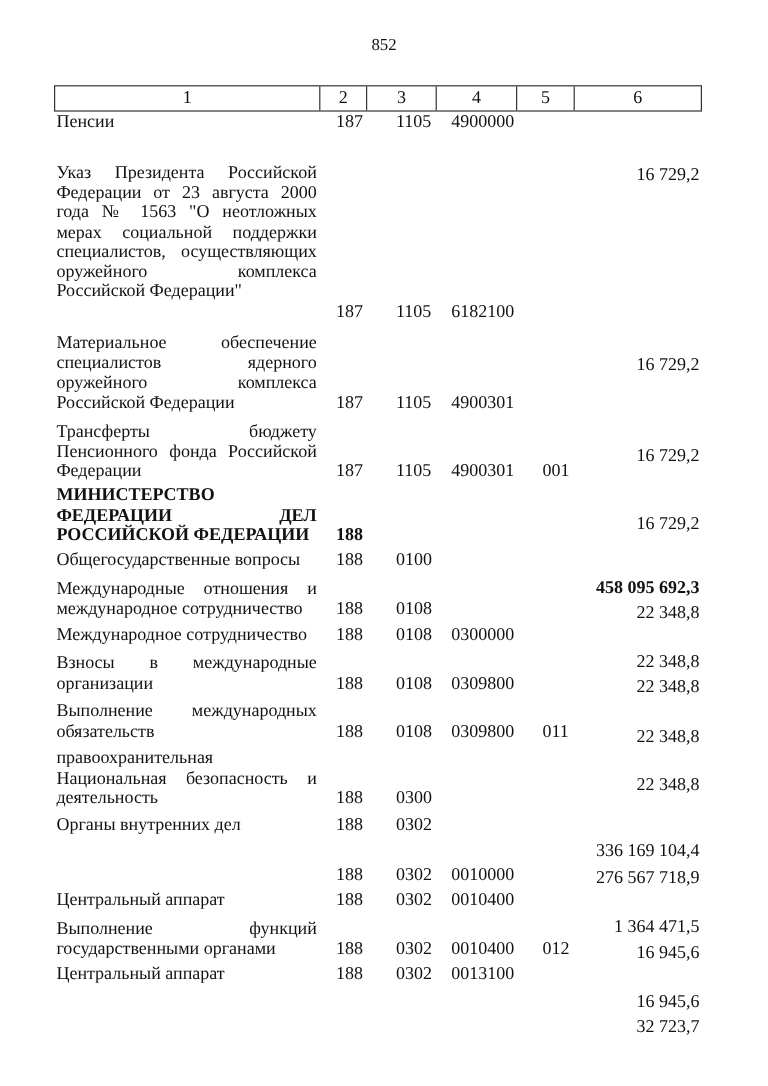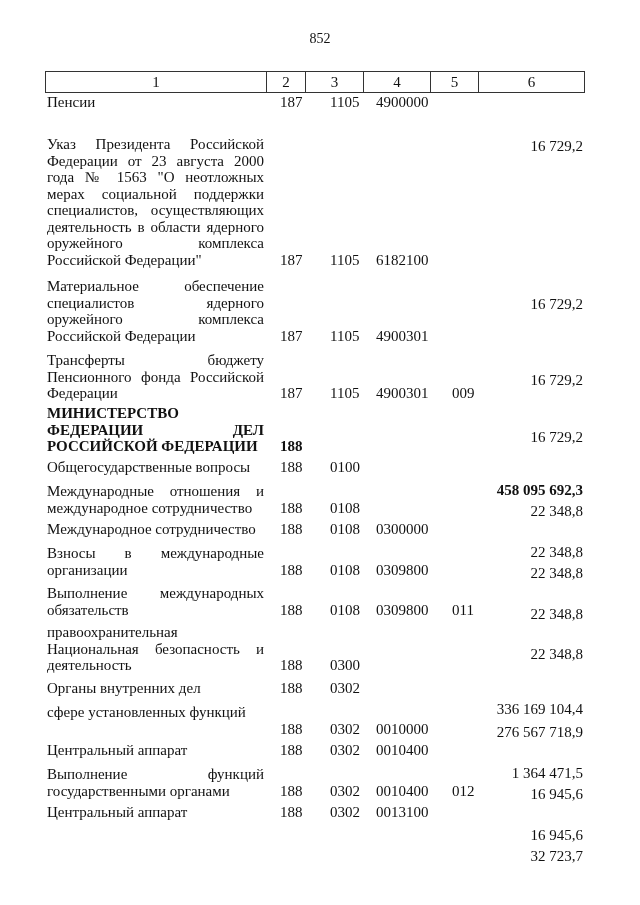--- a/index.html
+++ b/index.html
@@ -112,21 +112,20 @@
   <span class="c6">16 729,2</span>
 </div>
 
 <div class="row" style="top:136px;">
   <div class="name">
     <span class="ln">Указ Президента Российской</span>
     <span class="ln">Федерации от 23 августа 2000</span>
     <span class="ln">года № 1563 "О неотложных</span>
     <span class="ln">мерах социальной поддержки</span>
     <span class="ln">специалистов, осуществляющих</span>
-    <span class="ln">деятельность в области ядерного</span>
     <span class="ln">оружейного комплекса</span>
     <span class="ln last">Российской Федерации"</span>
   </div>
   <span class="c2" style="top:115.5px">187</span>
   <span class="c3" style="top:115.5px">1105</span>
   <span class="c4" style="top:115.5px">6182100</span>
   <span class="c5" style="top:115.5px"></span>
   <span class="c6" style="top:115.5px">16 729,2</span>
 </div>
 
@@ -146,21 +145,21 @@
 
 <div class="row" style="top:352px;">
   <div class="name">
     <span class="ln">Трансферты бюджету</span>
     <span class="ln">Пенсионного фонда Российской</span>
     <span class="ln last">Федерации</span>
   </div>
   <span class="c2" style="top:33px">187</span>
   <span class="c3" style="top:33px">1105</span>
   <span class="c4" style="top:33px">4900301</span>
-  <span class="c5" style="top:33px">009</span>
+  <span class="c5" style="top:33px">001</span>
   <span class="c6" style="top:33px">16 729,2</span>
 </div>
 
 <div class="row" style="top:405px;">
   <div class="name bold">
     <span class="ln last">МИНИСТЕРСТВО</span>
     <span class="ln">ФЕДЕРАЦИИ ДЕЛ</span>
     <span class="ln last">РОССИЙСКОЙ ФЕДЕРАЦИИ</span>
   </div>
   <span class="c2 bold" style="top:33px">188</span>
@@ -247,21 +246,20 @@
   </div>
   <span class="c2">188</span>
   <span class="c3">0302</span>
   <span class="c4"></span>
   <span class="c5"></span>
   <span class="c6">276 567 718,9</span>
 </div>
 
 <div class="row" style="top:704px;">
   <div class="name">
-    <span class="ln last">сфере установленных функций</span>
   </div>
   <span class="c2" style="top:16.5px">188</span>
   <span class="c3" style="top:16.5px">0302</span>
   <span class="c4" style="top:16.5px">0010000</span>
   <span class="c5" style="top:16.5px"></span>
   <span class="c6" style="top:16.5px">1 364 471,5</span>
 </div>
 
 <div class="row" style="top:742px;">
   <div class="name">

